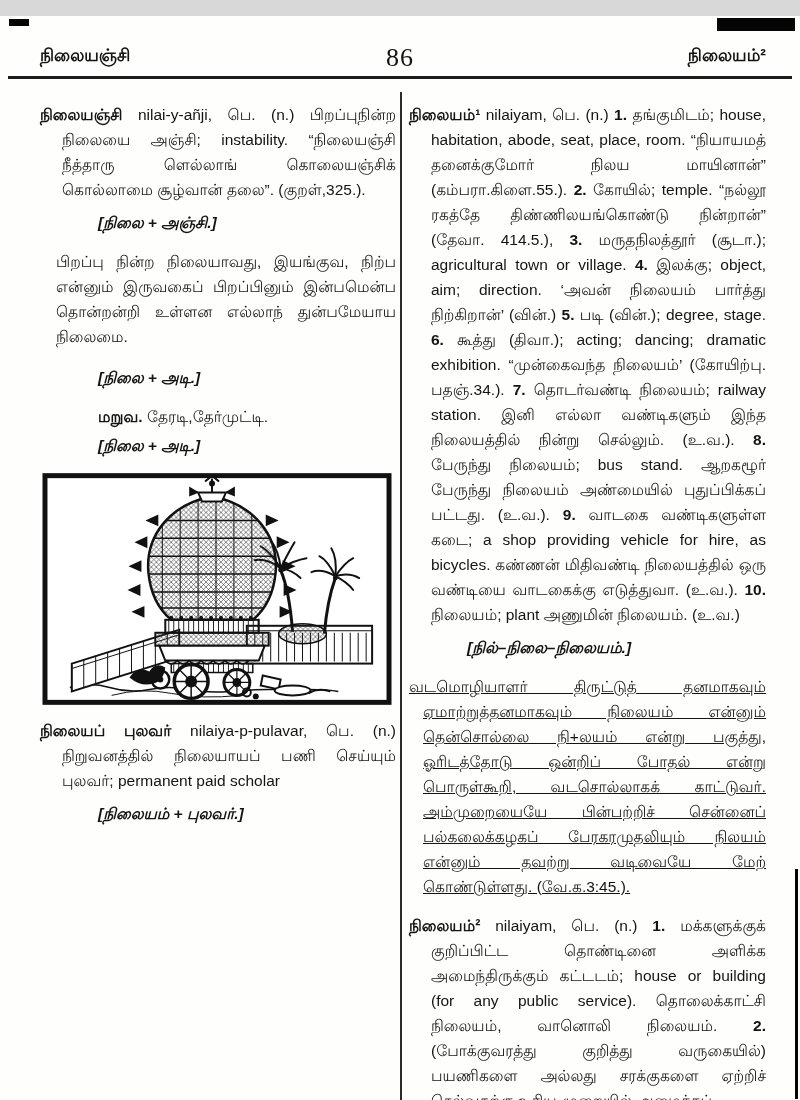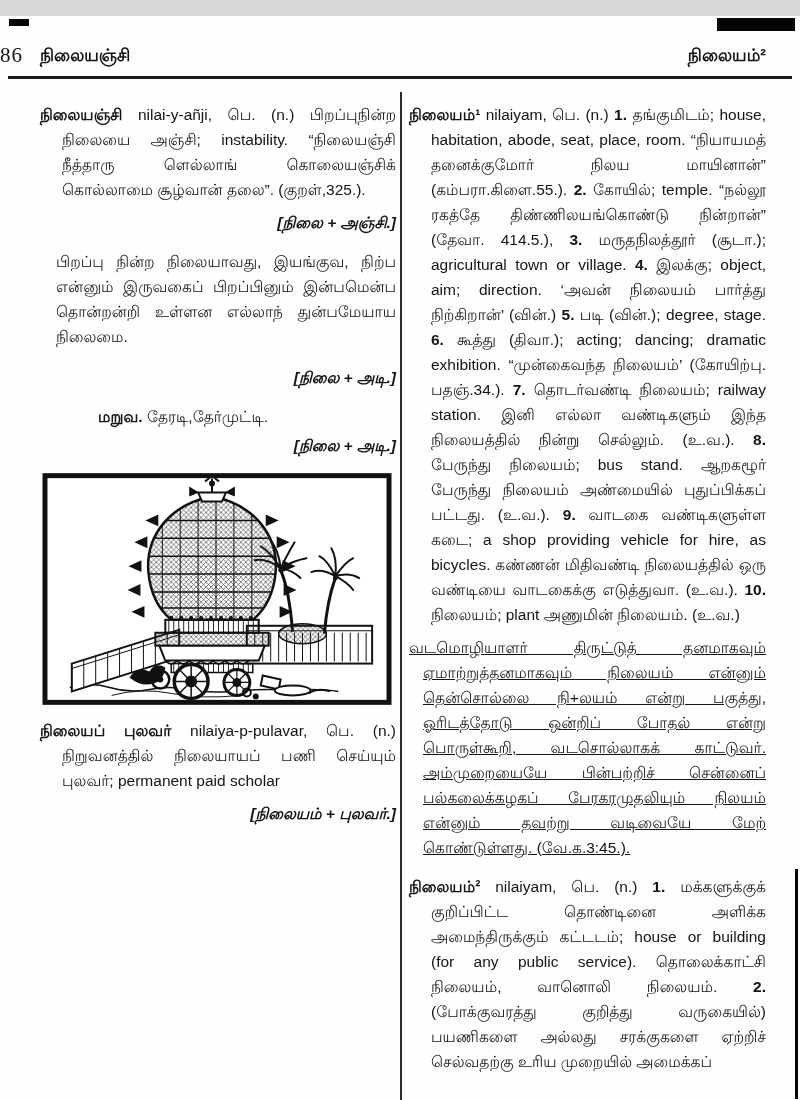--- a/index.html
+++ b/index.html
@@ -1,37 +1,37 @@
 <!DOCTYPE html>
 <html><head>
 <meta charset="utf-8">
 <style>
   html,body{margin:0;padding:0;background:#d8d8d8;}
   .page{position:relative;width:800px;height:1100px;background:#fefefdff;background:#fefefd;
         font-family:"Liberation Sans",sans-serif;color:#141414;overflow:hidden;margin:16px auto;}
   
   .hdr-left{position:absolute;left:40px;top:30px;font-weight:bold;font-size:17px;}
-  .hdr-center{position:absolute;left:0;right:0;top:27px;text-align:left;
-              font-family:"Liberation Serif",serif;font-size:21px;letter-spacing:1px;}
+  .hdr-center{position:absolute;left:0;right:0;top:27px;text-align:center;
+              font-family:"Liberation Serif",serif;font-size:26px;letter-spacing:1px;}
   .hdr-right{position:absolute;right:34px;top:30px;font-weight:bold;font-size:17px;}
   .hdr-rule{position:absolute;left:8px;right:8px;top:60px;height:3px;background:#1c1c1c;}
   .divider{position:absolute;left:400px;top:76px;width:2px;height:1008px;background:#2b2b2b;}
   
   .mark{position:absolute;background:#050505;}
   .mark-tl{left:9px;top:3px;width:20px;height:7px;}
   .mark-tr{left:717px;top:2px;width:78px;height:13px;}
   .mark-re{left:795px;top:853px;width:3px;height:230px;}
   
   .col{position:absolute;top:86px;font-size:15.5px;line-height:25px;text-align:justify;}
   .col-left{left:40px;width:356px;}
   .col-right{left:409px;width:357px;}
   .entry{padding-left:22px;text-indent:-22px;margin:0 0 8px 0;}
   .paragraph{padding-left:14px;text-indent:-14px;margin:0 0 14px 0;text-decoration:underline;}
   .note{margin:0 0 16px 16px;}
-  .etymology{margin:2px 0 14px 58px;font-style:italic;font-weight:bold;text-align:right;}
+  .etymology{margin:2px 0 14px 58px;font-style:italic;font-weight:bold;text-align:left;}
   .synonym{margin:0 0 4px 58px;text-align:left;}
   .hw{font-weight:bold;}
   .it{}
   .b{font-weight:bold;}
   .figure-wrap{margin:8px 0 12px 2px;text-align:left;}
   .figure-wrap svg{display:block;}
 </style>
 </head>
 <body>
 
@@ -161,17 +161,18 @@
         <circle cx="206" cy="221" r="4" fill="none" stroke="#111" stroke-width="2"></circle>
         <circle cx="215" cy="225" r="3" fill="#111"></circle>
         <path d="M268 222 q10 -6 22 -2" stroke="#111" stroke-width="2" fill="none"></path>
       </svg>
     </div>
   <div class="entry"><span class="hw">நிலையப் புலவர்</span><span class="it"> nilaiya-p-pulavar,</span><span> பெ. (n.) நிறுவனத்தில் நிலையாயப் பணி செய்யும் புலவர்; permanent paid scholar</span></div>
       <div class="etymology"><span>[நிலையம் + புலவர்.]</span></div>
     </div>
   <div class="col col-right" id="right-col">
       <div class="entry"><span class="hw">நிலையம்¹</span><span class="it"> nilaiyam,</span><span> பெ. (n.) </span><span class="b">1.</span><span> தங்குமிடம்; house, habitation, abode, seat, place, room. </span><span class="it">“நியாயமத் தனைக்குமோர் நிலய மாயினான்”</span><span> (கம்பரா.கிளை.55.). </span><span class="b">2.</span><span> கோயில்; temple. </span><span class="it">“நல்லூ ரகத்தே திண்ணிலயங்கொண்டு நின்றான்”</span><span> (தேவா. 414.5.), </span><span class="b">3.</span><span> மருதநிலத்தூர் (சூடா.); agricultural town or village. </span><span class="b">4.</span><span> இலக்கு; object, aim; direction. </span><span class="it">‘அவன் நிலையம் பார்த்து நிற்கிறான்’ (வின்.)</span><span> </span><span class="b">5.</span><span> படி (வின்.); degree, stage. </span><span class="b">6.</span><span> கூத்து (திவா.); acting; dancing; dramatic exhibition. </span><span class="it">“முன்கைவந்த நிலையம்’</span><span> (கோயிற்பு. பதஞ்.34.). </span><span class="b">7.</span><span> தொடர்வண்டி நிலையம்; railway station. இனி எல்லா வண்டிகளும் இந்த நிலையத்தில் நின்று செல்லும். (உ.வ.). </span><span class="b">8.</span><span> பேருந்து நிலையம்; bus stand. ஆறகழூர் பேருந்து நிலையம் அண்மையில் புதுப்பிக்கப் பட்டது. (உ.வ.). </span><span class="b">9.</span><span> வாடகை வண்டிகளுள்ள கடை; a shop providing vehicle for hire, as bicycles. கண்ணன் மிதிவண்டி நிலையத்தில் ஒரு வண்டியை வாடகைக்கு எடுத்துவா. (உ.வ.). </span><span class="b">10.</span><span> நிலையம்; plant அணுமின் நிலையம். (உ.வ.)</span></div>
+      <div class="etymology"><span>[நில்–நிலை–நிலையம்.]</span></div>
       <div class="paragraph"><span>வடமொழியாளர் திருட்டுத் தனமாகவும் ஏமாற்றுத்தனமாகவும் நிலையம் என்னும் தென்சொல்லை நி+லயம் என்று பகுத்து, ஓரிடத்தோடு ஒன்றிப் போதல் என்று பொருள்கூறி, வடசொல்லாகக் காட்டுவர். அம்முறையையே பின்பற்றிச் சென்னைப் பல்கலைக்கழகப் பேரகரமுதலியும் நிலயம் என்னும் தவற்று வடிவையே மேற் கொண்டுள்ளது. (வே.க.3:45.).</span></div>
       <div class="entry"><span class="hw">நிலையம்²</span><span class="it"> nilaiyam,</span><span> பெ. (n.) </span><span class="b">1.</span><span> மக்களுக்குக் குறிப்பிட்ட தொண்டினை அளிக்க அமைந்திருக்கும் கட்டடம்; house or building (for any public service). தொலைக்காட்சி நிலையம், வானொலி நிலையம். </span><span class="b">2.</span><span> (போக்குவரத்து குறித்து வருகையில்) பயணிகளை அல்லது சரக்குகளை ஏற்றிச் செல்வதற்கு உரிய முறையில் அமைக்கப்</span></div>
     </div>
 
 </div>
 
 </body></html>

